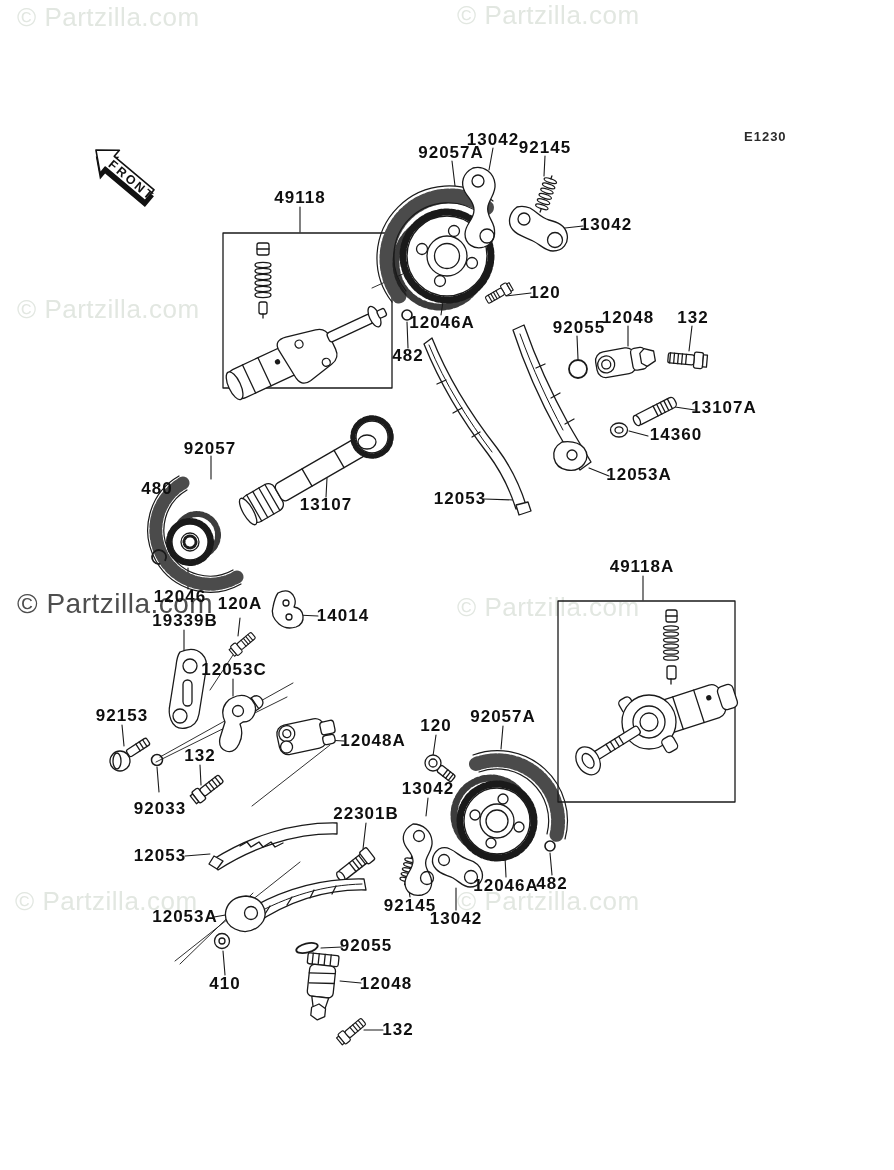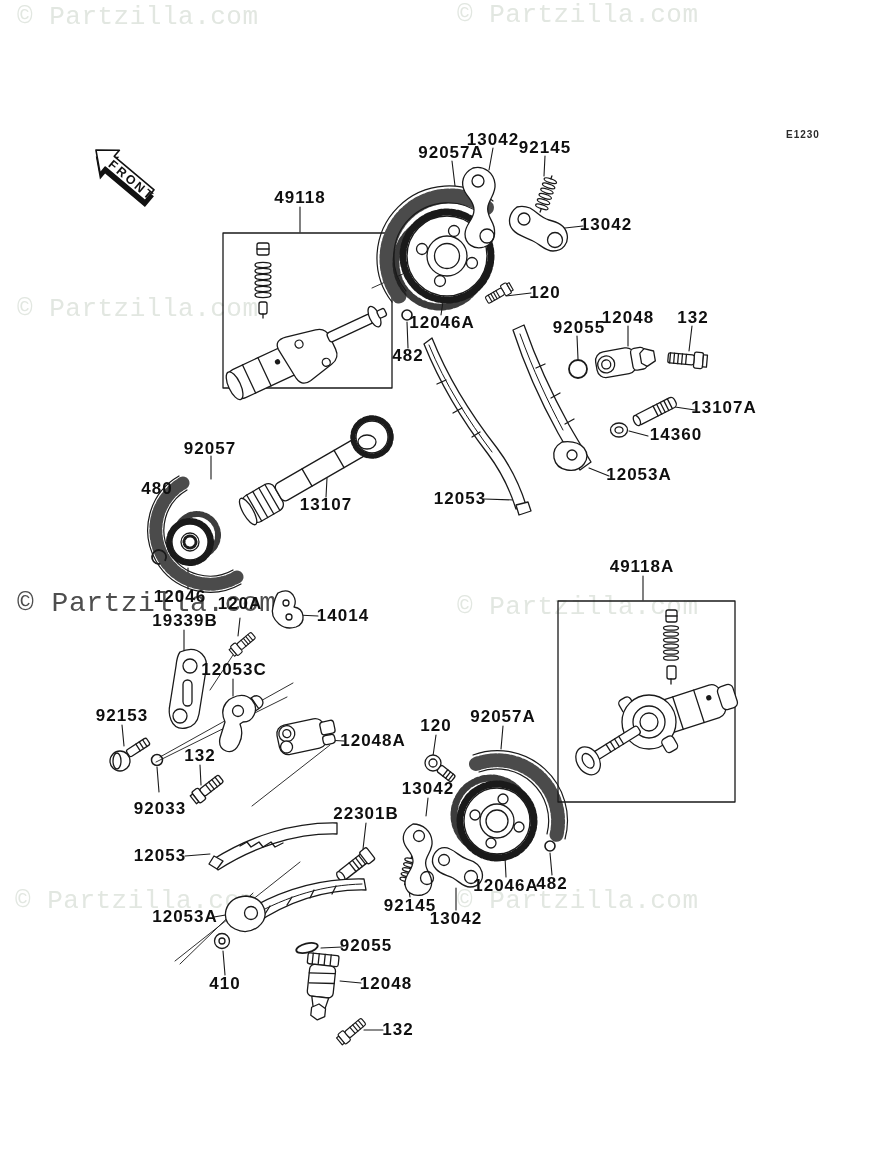--- a/index.html
+++ b/index.html
@@ -1,26 +1,26 @@
 <!DOCTYPE html>
 <html><head>
 <meta charset="utf-8">
 <style>
   html,body{margin:0;padding:0;background:#fff;}
   .stage{position:relative;width:894px;height:1170px;background:#ffffff;overflow:hidden;
          font-family:"Liberation Sans",sans-serif;}
   .layer{position:absolute;inset:0;}
   svg.art{position:absolute;inset:0;}
   .watermark{position:absolute;font-size:26px;letter-spacing:.5px;white-space:nowrap;
-             color:#e2e7e1;font-family:Liberation Mono, monospace;}
+             color:#e2e7e1;font-family:Liberation Sans, sans-serif;}
   .watermark.dark{font-size:28px;color:#4e4e4e;}
   .part-label{position:absolute;transform:translate(-50%,-50%);font-size:17px;font-weight:bold;
               color:#0f0f0f;letter-spacing:1px;white-space:nowrap;}
-  .diagram-code{position:absolute;left:744px;top:129px;font-size:10px;font-weight:bold;
-                color:#2b2b2b;letter-spacing:1px;margin-left:42px;}
+  .diagram-code{position:absolute;left:744px;top:129px;font-size:13px;font-weight:bold;
+                color:#2b2b2b;letter-spacing:1px;}
 </style>
 </head>
 <body>
 
 <div class="stage">
 
   <div class="layer">
       <div class="watermark light" style="left: 17px; top: 2px;">© Partzilla.com</div>
       <div class="watermark light" style="left: 457px; top: 0px;">© Partzilla.com</div>
       <div class="watermark light" style="left: 17px; top: 294px;">© Partzilla.com</div>

